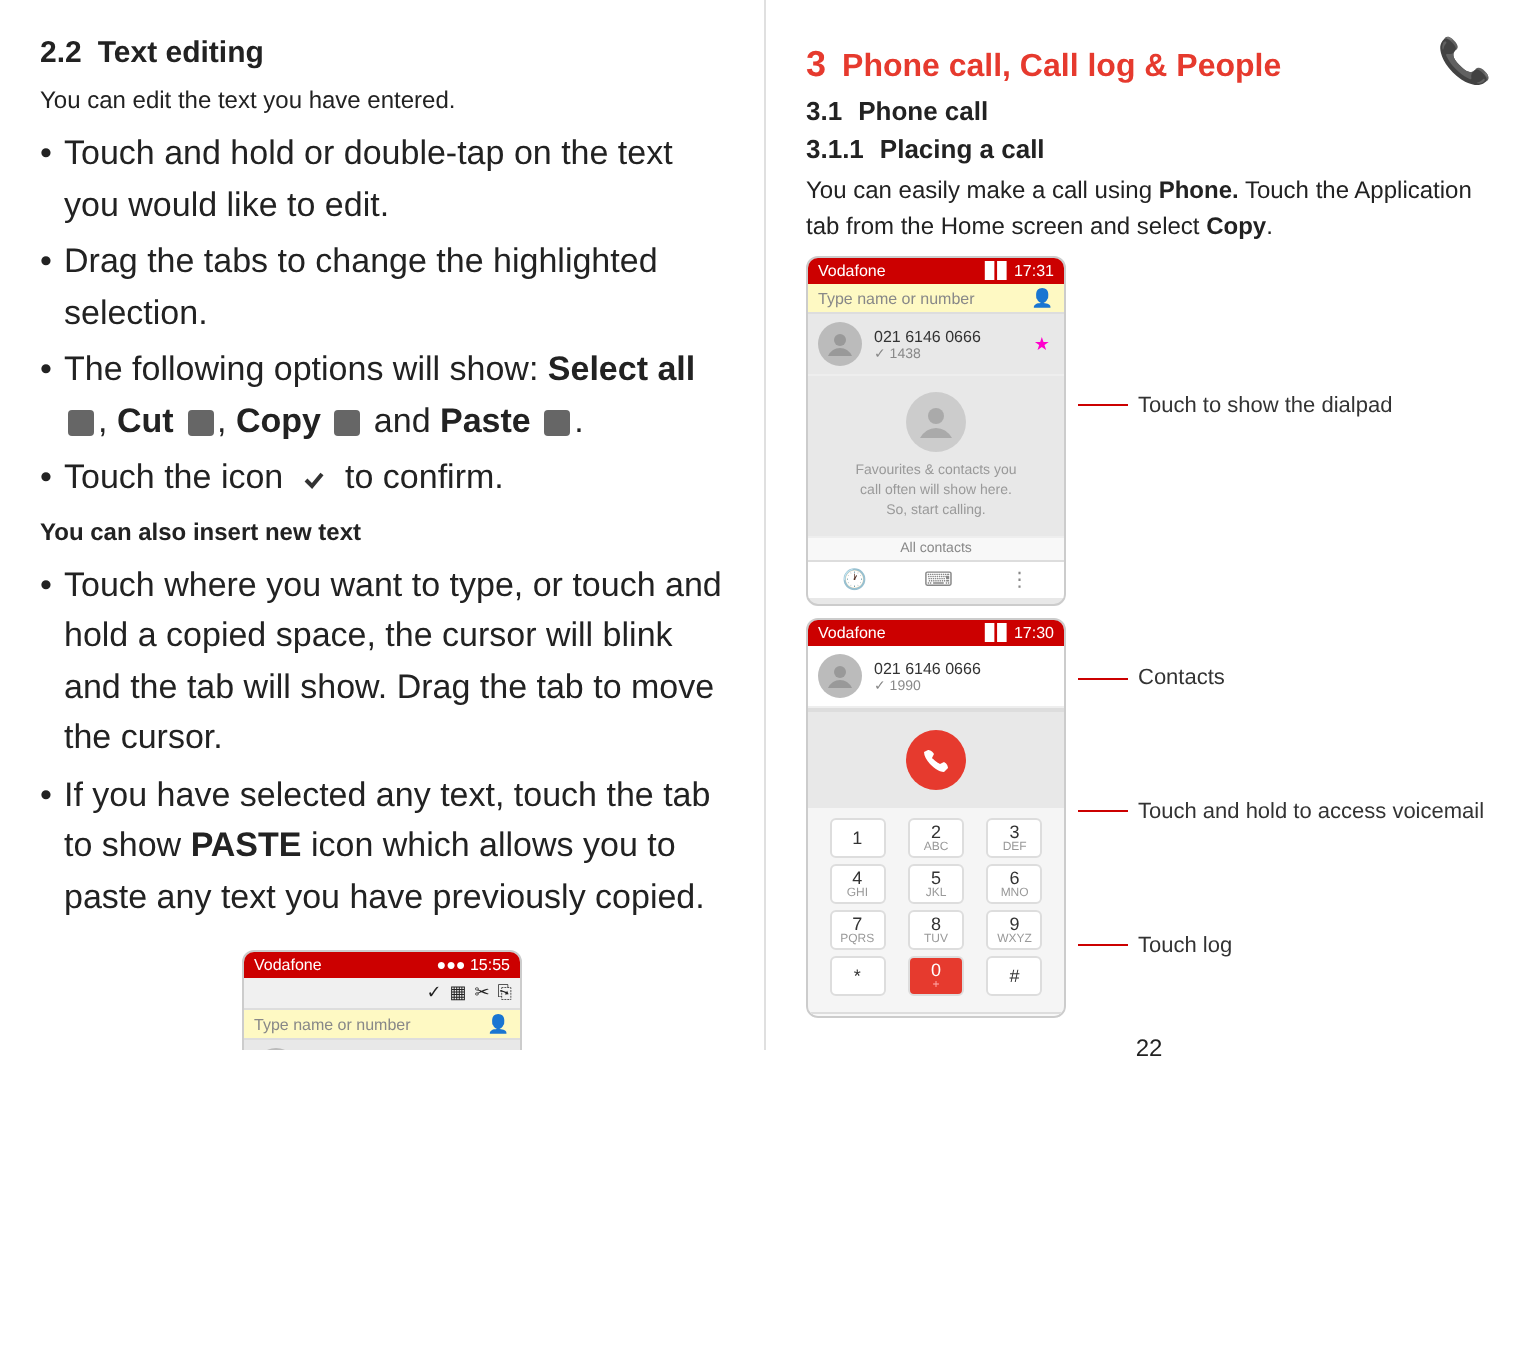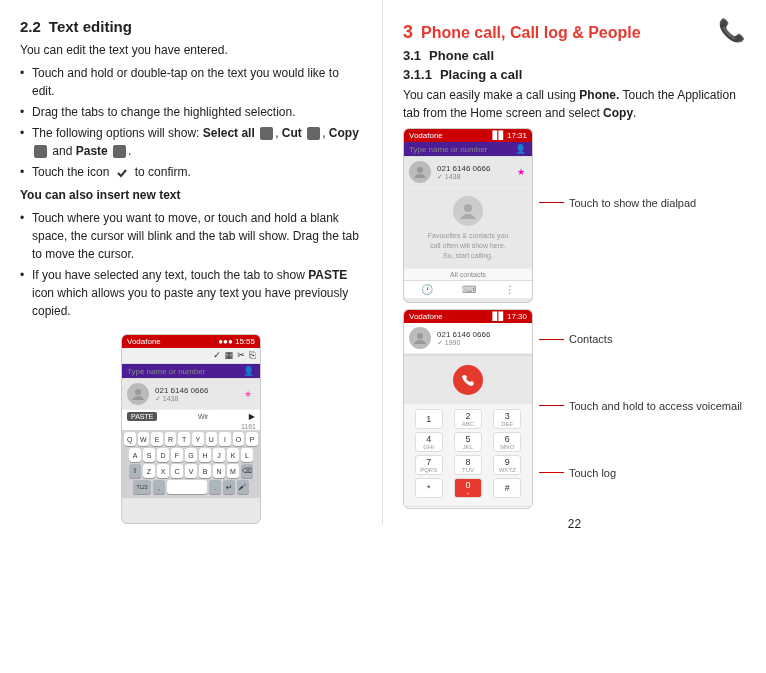--- a/index.html
+++ b/index.html
@@ -56,21 +56,21 @@
       font-size: 12px;
       line-height: 1.5;
       margin-bottom: 5px;
     }
     ul {
       list-style: none;
       padding-left: 0;
       margin-bottom: 5px;
     }
     ul li {
-      font-size: 12px;
+      font-size: 17px;
       line-height: 1.5;
       padding-left: 12px;
       position: relative;
       margin-bottom: 3px;
     }
     ul li::before {
       content: '•';
       position: absolute;
       left: 0;
       top: 0;
@@ -248,21 +248,21 @@
       background: #e63a2e;
       border-radius: 50%;
       display: flex;
       align-items: center;
       justify-content: center;
       margin: 5px auto;
       color: #fff;
       font-size: 12px;
     }
     .phone-search-bar2 {
-      background: #4c1d95;
+      background: #fef9c3;
       padding: 2px 5px;
       font-size: 8px;
       color: #888;
       border-bottom: 1px solid #ddd;
       display: flex;
       justify-content: space-between;
       align-items: center;
     }
     .annotation-right {
       display: flex;
@@ -293,21 +293,21 @@
     <ul>
       <li>Touch and hold or double-tap on the text you would like to edit.</li>
       <li>Drag the tabs to change the highlighted selection.</li>
       <li>The following options will show: <span class="bold">Select all</span> <span class="inline-icon" style="width:13px;height:13px;background:#666;"></span>, <span class="bold">Cut</span> <span class="inline-icon" style="width:13px;height:13px;background:#666;"></span>, <span class="bold">Copy</span> <span class="inline-icon" style="width:13px;height:13px;background:#666;"></span> and <span class="bold">Paste</span> <span class="inline-icon" style="width:13px;height:13px;background:#666;"></span>.</li>
       <li>Touch the icon &nbsp;<svg width="12" height="12" viewBox="0 0 12 12" style="vertical-align:middle;">
             <polyline points="2,6 5,9 10,3" stroke="#333" stroke-width="2" fill="none"></polyline>
           </svg>&nbsp; to confirm.</li>
     </ul>
     <p class="bold">You can also insert new text</p>
     <ul>
-      <li>Touch where you want to move, or touch and hold a blank space, the cursor will blink and the tab will show. Drag the tab to move the cursor.</li>
+      <li>Touch where you want to type, or touch and hold a copied space, the cursor will blink and the tab will show. Drag the tab to move the cursor.</li>
       <li>If you have selected any text, touch the tab to show <span class="bold">PASTE</span> icon which allows you to paste any text you have previously copied.</li>
     </ul>
 
     <div style="display:flex;justify-content:center;margin-top:6px;">
       <div class="phone-screenshot">
 
         <div class="phone-top-bar">
           <span>Vodafone</span>
           <span>●●● 15:55</span>
         </div>

